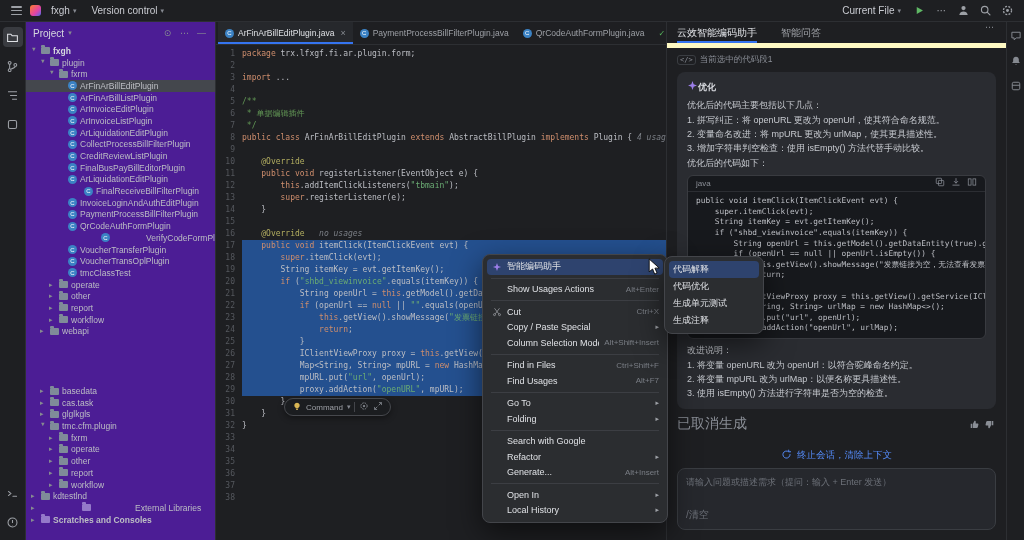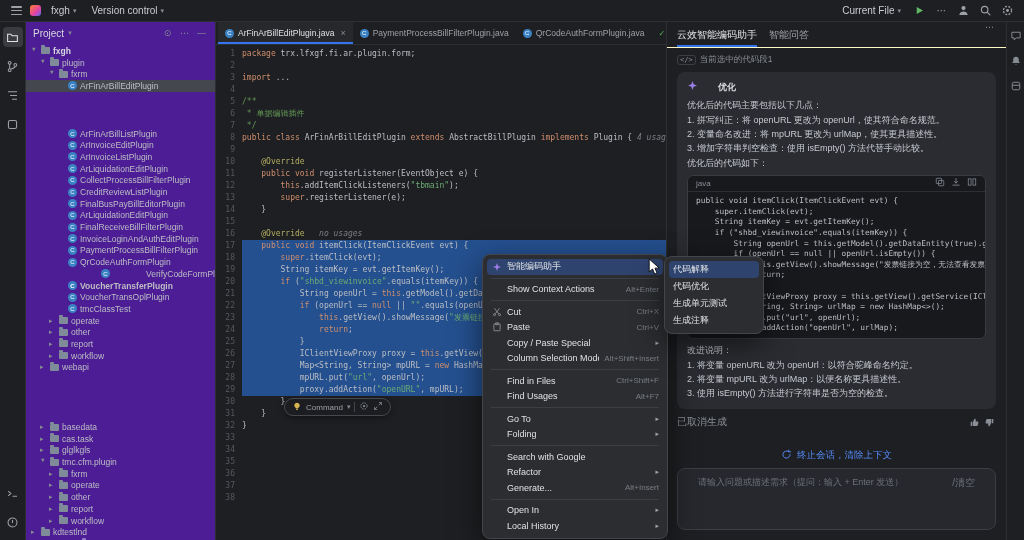--- a/index.html
+++ b/index.html
@@ -82,38 +82,38 @@
 .mlabel{flex:1;white-space:nowrap;overflow:hidden}
 .mshort{color:#7a7e85;font-size:8px;white-space:nowrap}
 .marrow{color:#9da0a6;font-size:7px}
 .msep{height:1px;background:#3c3e43;margin:3px 8px}
 .smenu{position:absolute;left:664px;top:256px;width:100px;background:#2b2d30;border:1px solid #43454a;border-radius:8px;padding:4px 0;box-shadow:0 10px 30px rgba(0,0,0,.55);z-index:11}
 .smenu .mitem{height:17px}
 .cursor{position:absolute;left:648px;top:258px;z-index:20;pointer-events:none}
 
 
 .ai{position:absolute;left:666px;top:22px;width:340px;bottom:0;background:#1e1f22;border-left:1px solid #2d2f33;display:flex;flex-direction:column;z-index:2}
-.ai-head{height:26px;flex:0 0 26px;border-bottom:1px solid #fef9c3;display:flex;align-items:flex-start;gap:12px;padding:0 10px;font-size:10px}
+.ai-head{height:26px;flex:0 0 26px;border-bottom:5px solid #fef9c3;display:flex;align-items:flex-start;gap:24px;padding:0 10px;font-size:10px}
 .ai-tab{color:#9da0a6;height:100%;display:flex;align-items:center;position:relative;white-space:nowrap}
 .ai-tab.active{color:#dfe1e5}
 .ai-tab.active:after{content:"";position:absolute;left:0;right:0;bottom:0;height:2px;background:#3574f0}
 .ai-body{flex:1;overflow:hidden;padding:6px 10px 0}
 .ctx-chip{font-size:8.5px;color:#8a8e96;display:flex;gap:4px;align-items:center}
 .chipcode{font-family:"DejaVu Sans Mono",monospace;font-size:7px;border:1px solid #3a3d42;border-radius:3px;padding:0 2px}
 .card{background:#2a2c31;border-radius:8px;padding:8px 10px;margin-top:6px;font-size:9px;line-height:1.45;color:#c6c9cf}
-.badge-row{display:flex;align-items:center;gap:20px;color:#d9dbe0;font-weight:bold;margin-bottom:4px}
+.badge-row{display:flex;align-items:center;gap:0;color:#d9dbe0;font-weight:bold;margin-bottom:4px}
 .ai-p{margin:2px 0}
 .ai-li{margin:1px 0}
 .codeblk{background:#17191d;border:1px solid #393b40;border-radius:6px;margin:5px 0;overflow:hidden}
 .codeblk-h{display:flex;align-items:center;gap:6px;height:16px;padding:0 8px;color:#8a8e96;font-size:8px;border-bottom:1px solid #2c2e33}
 .codeblk pre{font-family:"DejaVu Sans Mono","Liberation Mono",monospace;font-size:7.8px;line-height:10.6px;color:#bcbec4;padding:4px 8px;white-space:pre;overflow:hidden}
-.cancel-row{display:flex;align-items:flex-end;gap:1px;margin-top:6px;font-size:10px;color:#8a8e96}
+.cancel-row{display:flex;align-items:center;gap:1px;margin-top:6px;font-size:14px;color:#8a8e96}
 .thumb{width:14px;height:14px;display:flex;align-items:center;justify-content:center}
 .ai-link{flex:0 0 26px;display:flex;align-items:center;justify-content:center;gap:5px;color:#548af7;font-size:9.5px}
-.ai-input{flex:0 0 62px;margin:0 10px 10px;background:#26282d;border:1px solid #3a3d42;border-radius:8px;display:flex;flex-direction:row;padding:7px 20px}
+.ai-input{flex:0 0 62px;margin:0 10px 10px;background:#26282d;border:1px solid #3a3d42;border-radius:8px;display:flex;flex-direction:column;padding:7px 8px}
 .ai-input textarea{background:transparent;border:0;outline:0;resize:none;color:#c6c9cf;font-family:"Liberation Sans","DejaVu Sans",sans-serif;font-size:9px;flex:1}
 .ai-input textarea::placeholder{color:#6c7078}
 .clear-hint{color:#6c7078;font-size:10px}
 
 
 .rstrip{position:absolute;right:0;top:22px;bottom:0;width:18px;border-left:1px solid #2d2f33;background:#1e1f22;display:flex;flex-direction:column;align-items:center;padding-top:8px;gap:11px;color:#868a91;z-index:3}
 </style>
 </head>
 <body>
 
@@ -227,21 +227,21 @@
       <div class="trow" style="padding-left: 23px;">
         <span class="chev9 open">▸</span>
         <span class="ficon"></span>
         <span class="tlabel">fxrm</span>
       </div>
       <div class="trow selected" style="padding-left: 32px;">
         <span class="chev9"></span>
         <span class="cicon">C</span>
         <span class="tlabel">ArFinArBillEditPlugin</span>
       </div>
-      <div class="trow" style="padding-left: 32px; margin-top: 36px;">
+      <div class="trow" style="padding-left: 32px;">
         <span class="chev9"></span>
         <span class="cicon">C</span>
         <span class="tlabel">ArFinArBillListPlugin</span>
       </div>
       <div class="trow" style="padding-left: 32px;">
         <span class="chev9"></span>
         <span class="cicon">C</span>
         <span class="tlabel">ArInvoiceEditPlugin</span>
       </div>
       <div class="trow" style="padding-left: 32px;">
@@ -267,21 +267,21 @@
       <div class="trow" style="padding-left: 32px;">
         <span class="chev9"></span>
         <span class="cicon">C</span>
         <span class="tlabel">FinalBusPayBillEditorPlugin</span>
       </div>
       <div class="trow" style="padding-left: 32px;">
         <span class="chev9"></span>
         <span class="cicon">C</span>
         <span class="tlabel">ArLiquidationEditPlugin</span>
       </div>
-      <div class="trow" style="padding-left: 32px;">
+      <div class="trow" style="padding-left: 32px; justify-content: center;">
         <span class="chev9"></span>
         <span class="cicon">C</span>
         <span class="tlabel">FinalReceiveBillFilterPlugin</span>
       </div>
       <div class="trow" style="padding-left: 32px;">
         <span class="chev9"></span>
         <span class="cicon">C</span>
         <span class="tlabel">InvoiceLoginAndAuthEditPlugin</span>
       </div>
       <div class="trow" style="padding-left: 32px;">
@@ -292,21 +292,21 @@
       <div class="trow" style="padding-left: 32px;">
         <span class="chev9"></span>
         <span class="cicon">C</span>
         <span class="tlabel">QrCodeAuthFormPlugin</span>
       </div>
       <div class="trow" style="padding-left: 32px; gap: 36px;">
         <span class="chev9"></span>
         <span class="cicon">C</span>
         <span class="tlabel">VerifyCodeFormPlugin</span>
       </div>
-      <div class="trow" style="padding-left: 32px; font-weight: bold;">
+      <div class="trow" style="padding-left: 32px;">
         <span class="chev9"></span>
         <span class="cicon">C</span>
         <span class="tlabel">VoucherTransferPlugin</span>
       </div>
       <div class="trow" style="padding-left: 32px;">
         <span class="chev9"></span>
         <span class="cicon">C</span>
         <span class="tlabel">VoucherTransOplPlugin</span>
       </div>
       <div class="trow" style="padding-left: 32px;">
@@ -613,44 +613,34 @@
         <svg width="10" height="10" viewBox="0 0 16 16">
           <path d="M8 1.5l1.7 4.8L14.5 8l-4.8 1.7L8 14.5 6.3 9.7 1.5 8l4.8-1.7z" fill="#9b7ee8"></path>
         </svg>
       </span>
       <span class="mlabel">智能编码助手</span>
       <span class="marrow">▸</span>
     </div>
     <div class="msep"></div>
     <div class="mitem">
       <span class="micon"></span>
-      <span class="mlabel">Show Context Actions</span>
+      <span class="mlabel">Show Usages Actions</span>
       <span class="mshort">Alt+Enter</span>
     </div>
     <div class="msep"></div>
     <div class="mitem">
       <span class="micon">
         <svg width="10" height="10" viewBox="0 0 16 16" fill="none" stroke="#9da0a6" stroke-width="1.2">
           <circle cx="4" cy="12.2" r="1.6"></circle>
           <circle cx="12" cy="12.2" r="1.6"></circle>
           <path d="M5.2 11 12 2M10.8 11 4 2"></path>
         </svg>
       </span>
       <span class="mlabel">Cut</span>
       <span class="mshort">Ctrl+X</span>
-    </div>
-    <div class="mitem">
-      <span class="micon">
-        <svg width="10" height="10" viewBox="0 0 16 16" fill="none" stroke="#9da0a6" stroke-width="1.2">
-          <rect x="3" y="3" width="10" height="11" rx="1"></rect>
-          <rect x="5.5" y="1.2" width="5" height="3.2" rx="1"></rect>
-        </svg>
-      </span>
-      <span class="mlabel">Paste</span>
-      <span class="mshort">Ctrl+V</span>
     </div>
     <div class="mitem">
       <span class="micon"></span>
       <span class="mlabel">Copy / Paste Special</span>
       <span class="marrow">▸</span>
     </div>
     <div class="mitem">
       <span class="micon"></span>
       <span class="mlabel">Column Selection Mode</span>
       <span class="mshort">Alt+Shift+Insert</span>

